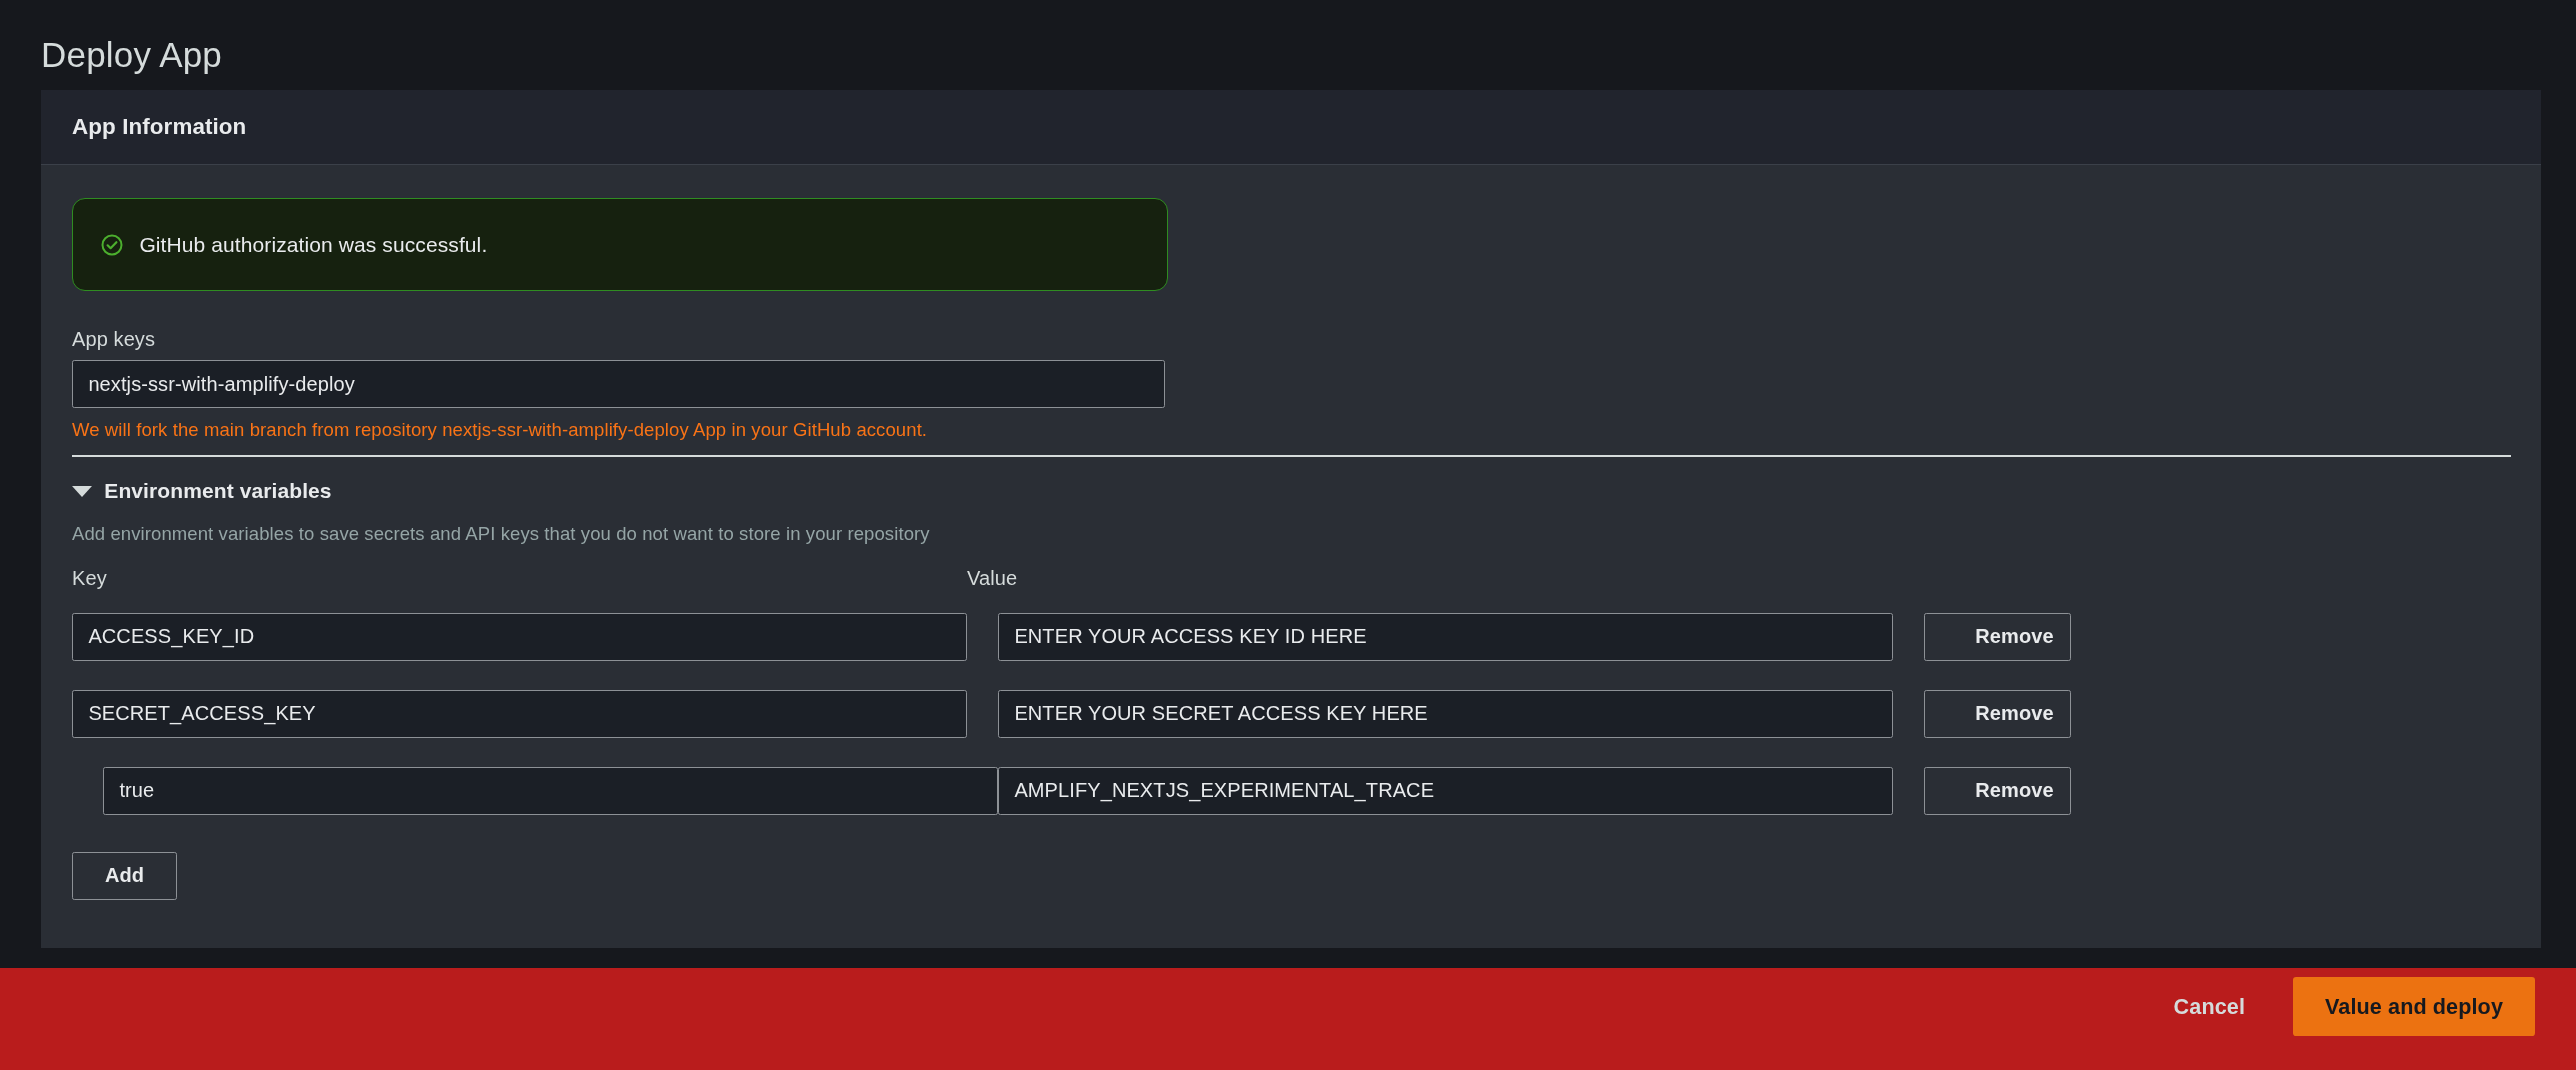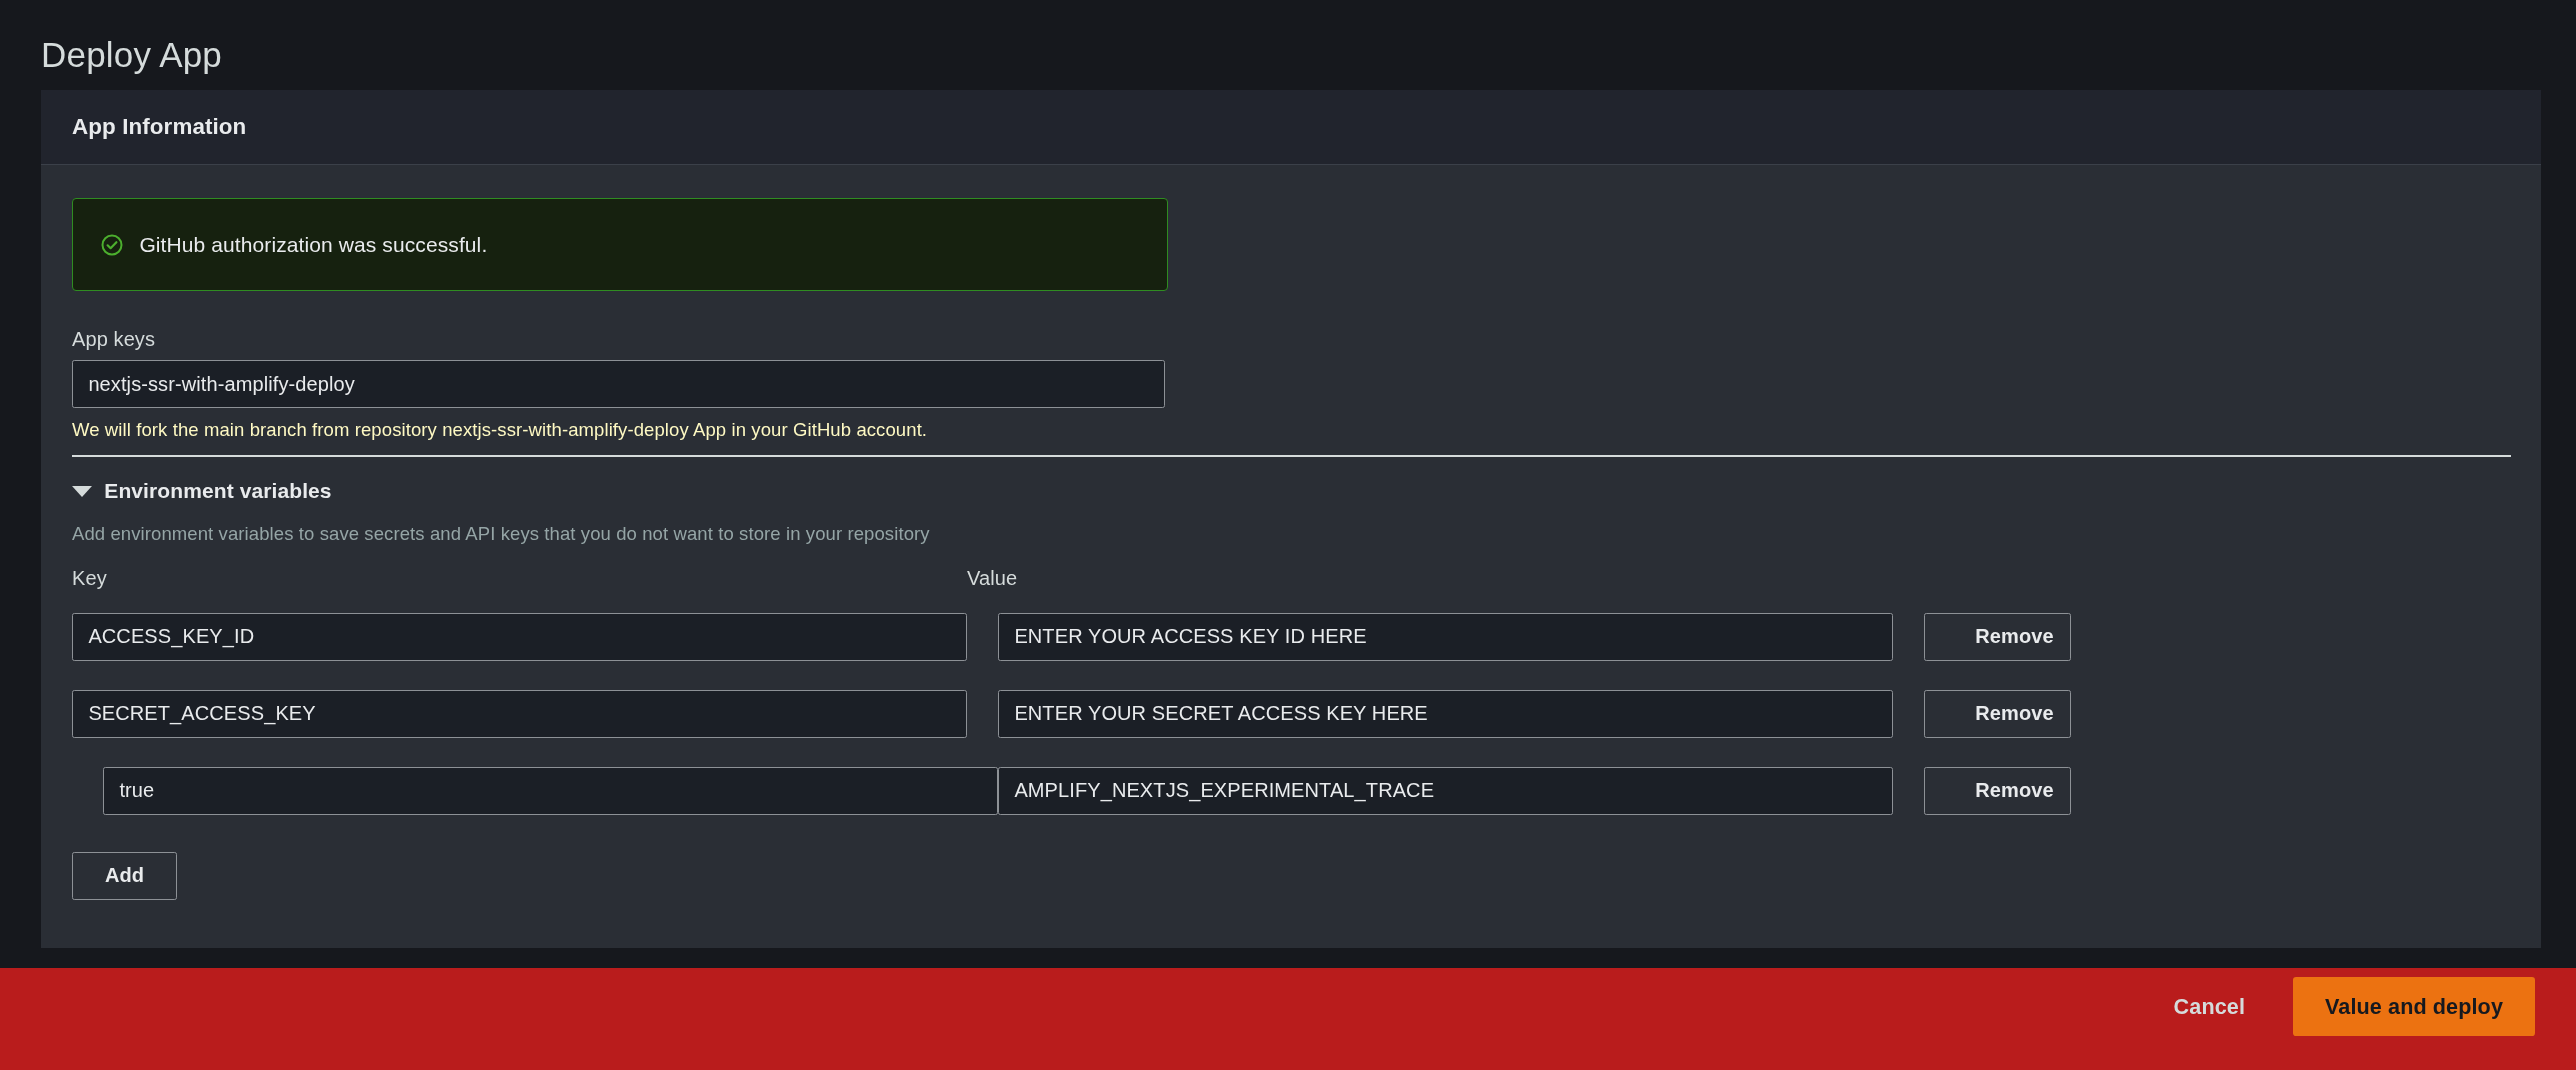--- a/index.html
+++ b/index.html
@@ -61,21 +61,21 @@
     padding: 0 31px;
   }
 
   
   .alert {
     margin-top: 33px;
     width: 1096px;
     height: 93px;
     background: #16210f;
     border: 1.5px solid #2f8c21;
-    border-radius: 4px;
+    border-radius: 13px;
     display: flex;
     align-items: center;
     padding-left: 27px;
   }
   .alert-icon {
     width: 24px;
     height: 24px;
     flex: 0 0 24px;
     display: block;
   }
@@ -108,21 +108,21 @@
     outline: none;
   }
   .app-name-input {
     margin-top: 9.3px;
     width: 1093px;
   }
 
   .helper-text {
     margin-top: 10.8px;
     font-size: 18.5px;
-    color: #fef9c3;
+    color: #f97316;
     letter-spacing: 0.1px;
   }
 
   .divider {
     margin-top: 14px;
     width: 2439px;
     height: 2.3px;
     background: #d5dbdb;
   }
 

